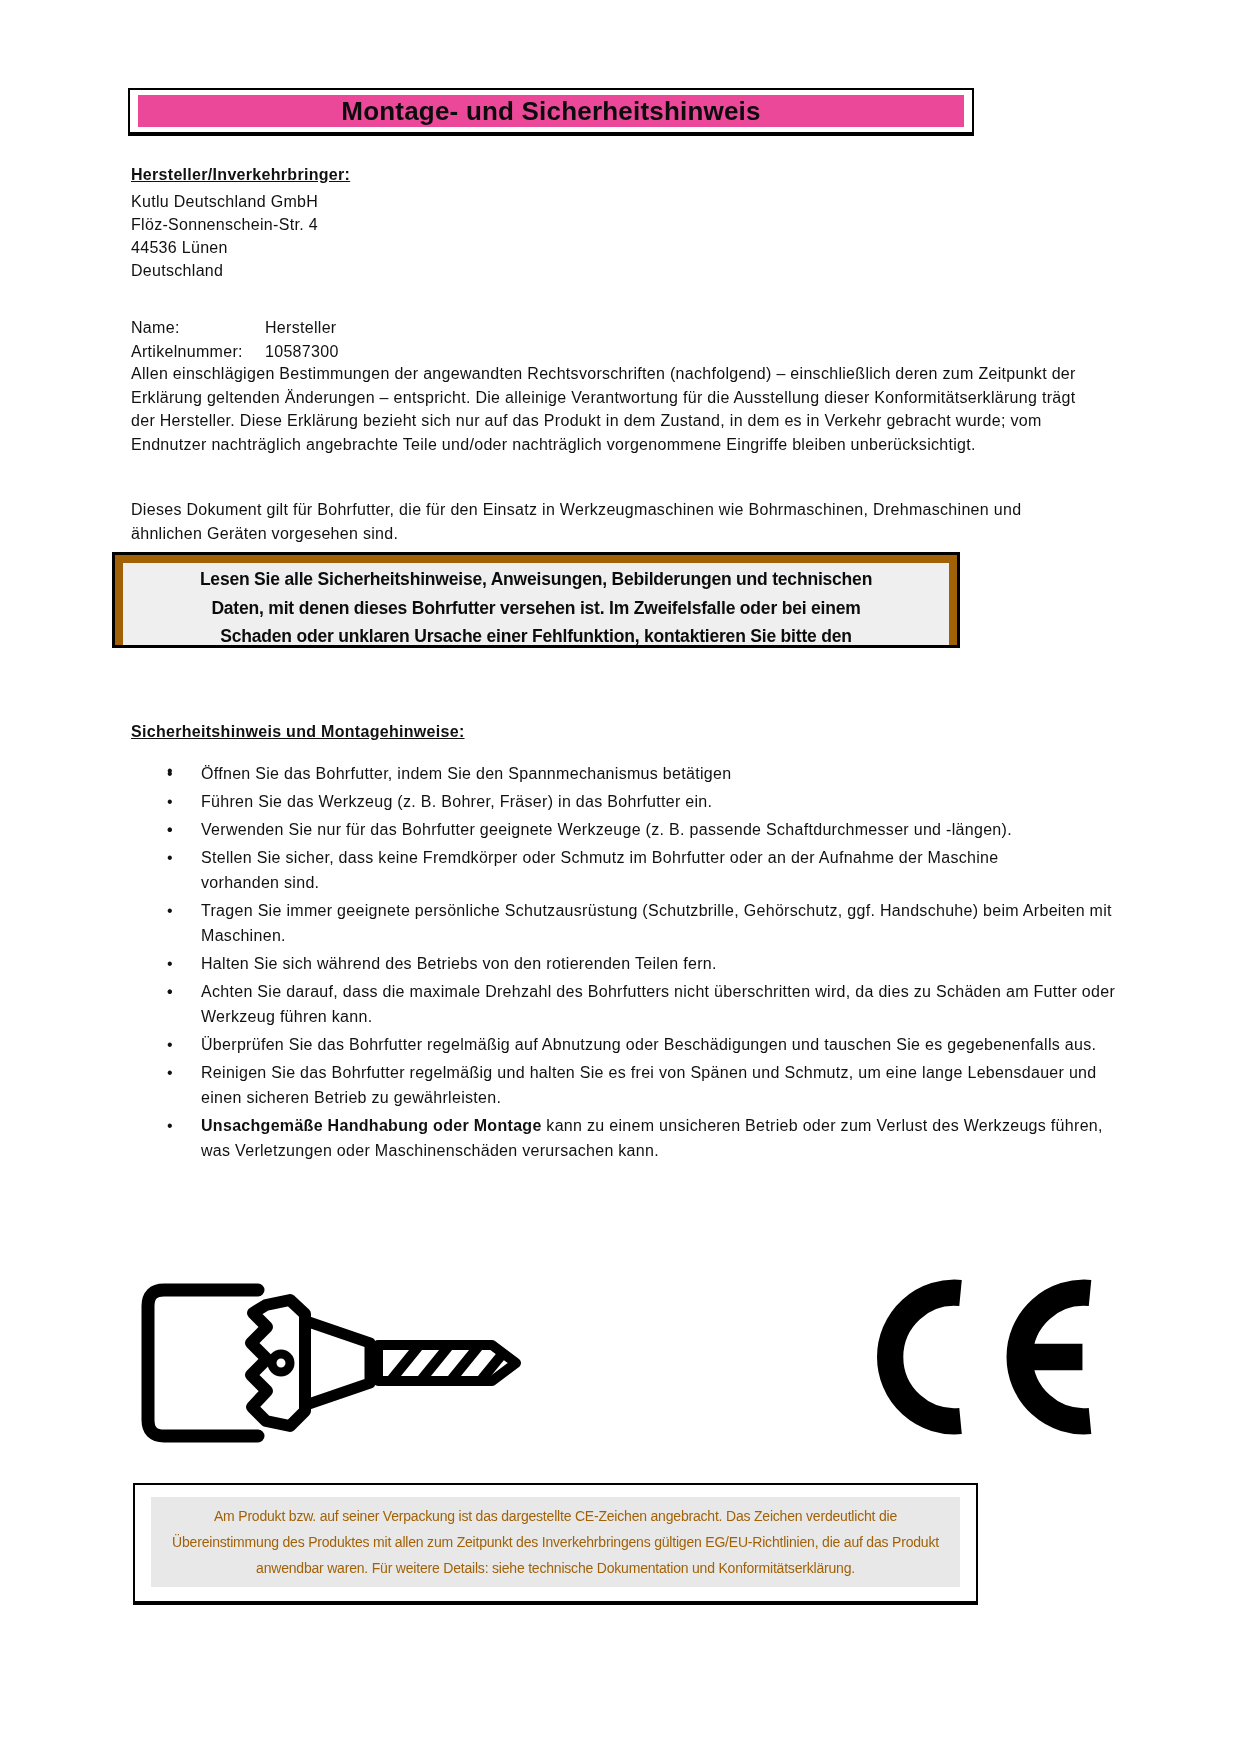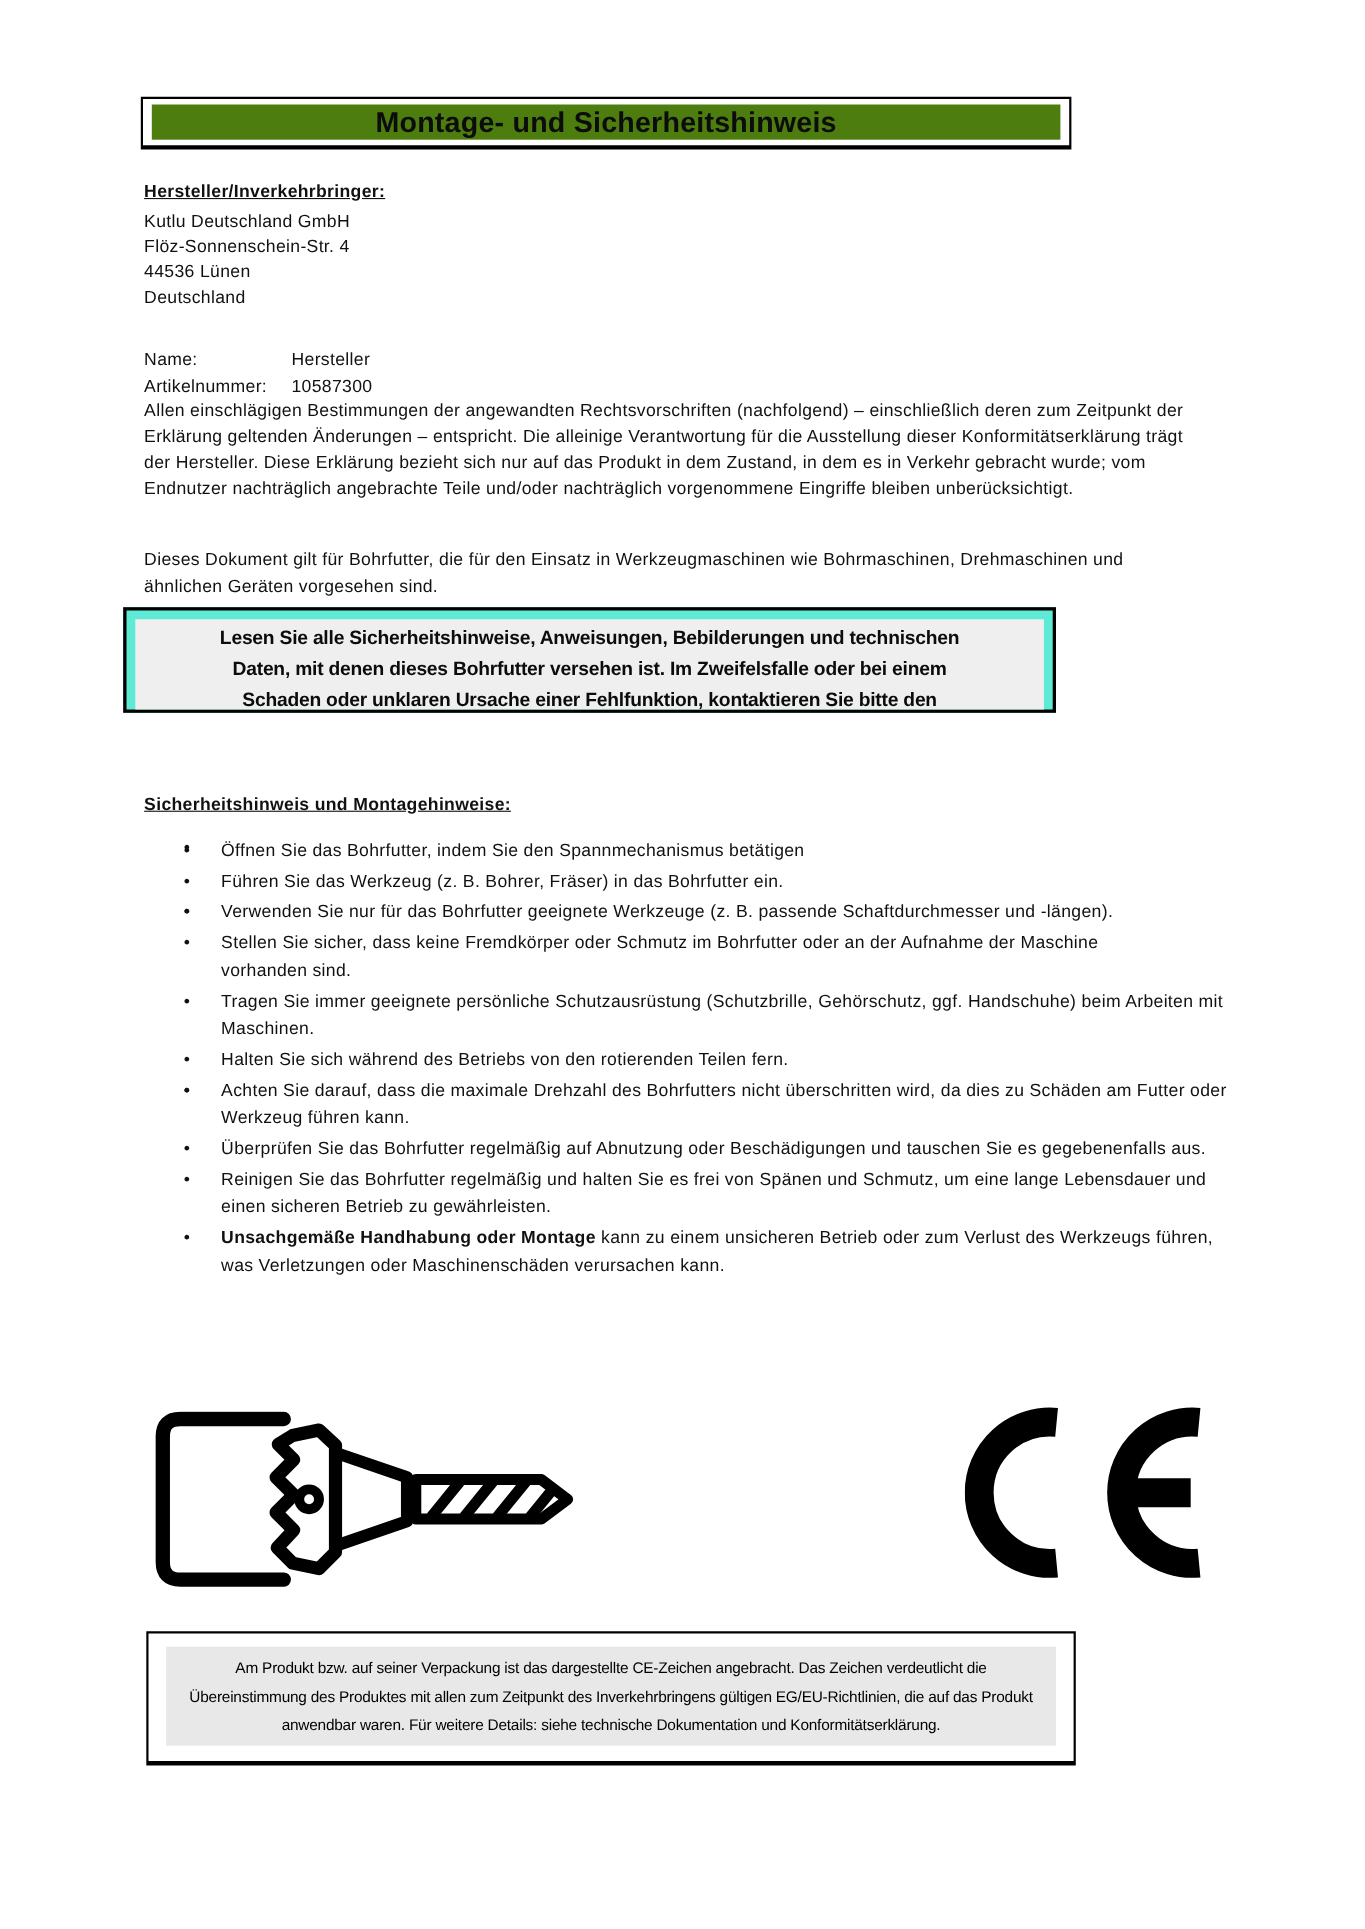--- a/index.html
+++ b/index.html
@@ -1,59 +1,59 @@
 <!DOCTYPE html>
 <html><head>
 <meta charset="utf-8">
 <style>
   html,body{margin:0;padding:0;background:#fff;}
   body{width:1241px;height:1754px;position:relative;font-family:"Liberation Sans",sans-serif;color:#111;}
   .abs{position:absolute;}
 
   
   .title-box{left:128px;top:88px;width:846px;height:48px;border:2px solid #000;border-bottom-width:4px;box-sizing:border-box;background:#fff;}
-  .title-band{position:absolute;left:8px;right:8px;top:5px;bottom:5px;background:#4d7c0f;display:flex;align-items:center;justify-content:center;}
+  .title-band{position:absolute;left:8px;right:8px;top:5px;bottom:5px;background:#ec4899;display:flex;align-items:center;justify-content:center;}
   .title-text{font-size:26px;font-weight:bold;letter-spacing:.2px;color:#0c0c0c;}
 
   
   .manu{left:131px;top:166px;font-size:16px;letter-spacing:.3px;}
   .manu-heading{font-weight:bold;text-decoration:underline;margin-bottom:6px;}
   .manu-line{line-height:23px;}
 
   
   .product{left:131px;top:306px;font-size:16px;letter-spacing:.3px;margin-top:10px;}
   .prow{line-height:23.5px;display:flex;}
   .plabel{width:134px;flex:0 0 134px;}
 
   
   .para{font-size:16px;letter-spacing:.3px;line-height:23.5px;width:960px;}
   .para1{left:131px;top:362px;}
   .para2{left:131px;top:498px;}
 
   
-  .warn-box{left:112px;top:552px;width:848px;height:96px;border:3px solid #000;box-sizing:border-box;background:#5eead4;}
+  .warn-box{left:112px;top:552px;width:848px;height:96px;border:3px solid #000;box-sizing:border-box;background:#a16207;}
   .warn-band{position:absolute;left:8px;right:8px;top:8px;bottom:0;background:#efefef;overflow:hidden;}
   .warn-text{font-size:17.5px;font-weight:bold;letter-spacing:-.2px;line-height:28.5px;text-align:center;white-space:pre-line;padding-top:2px;color:#0c0c0c;}
 
   
   .safety-heading{left:131px;top:723px;font-size:16px;font-weight:bold;letter-spacing:.3px;text-decoration:underline;}
   .bullet-list{left:131px;top:758px;width:985px;list-style:none;margin:0;padding:0;}
   .bullet-item{position:relative;padding-left:70px;font-size:16px;letter-spacing:.3px;line-height:25px;margin-bottom:3px;}
   .bullet-item span{white-space:pre-line;}
   .bullet-dot{position:absolute;left:36px;top:0;white-space:normal;}
   .bullet-bold{font-weight:bold;}
 
   
   .chuck-wrap{left:140px;top:1283px;width:400px;height:160px;}
   .ce-wrap{left:877px;top:1277px;width:222px;height:160px;}
 
   
   .footer-box{left:133px;top:1483px;width:845px;height:122px;border:2px solid #000;border-bottom-width:4px;box-sizing:border-box;background:#fff;}
   .footer-band{position:absolute;left:16px;right:16px;top:12px;bottom:14px;background:#e8e8e8;display:flex;align-items:center;justify-content:center;}
-  .footer-text{font-size:14px;letter-spacing:-.2px;line-height:26px;text-align:center;padding:0 10px;color:#000000;}
+  .footer-text{font-size:14px;letter-spacing:-.2px;line-height:26px;text-align:center;padding:0 10px;color:#a16207;}
 </style>
 </head>
 <body>
 
 <div class="abs title-box">
   <div class="title-band">
     <span class="title-text">Montage- und Sicherheitshinweis</span>
   </div>
 </div>
 

